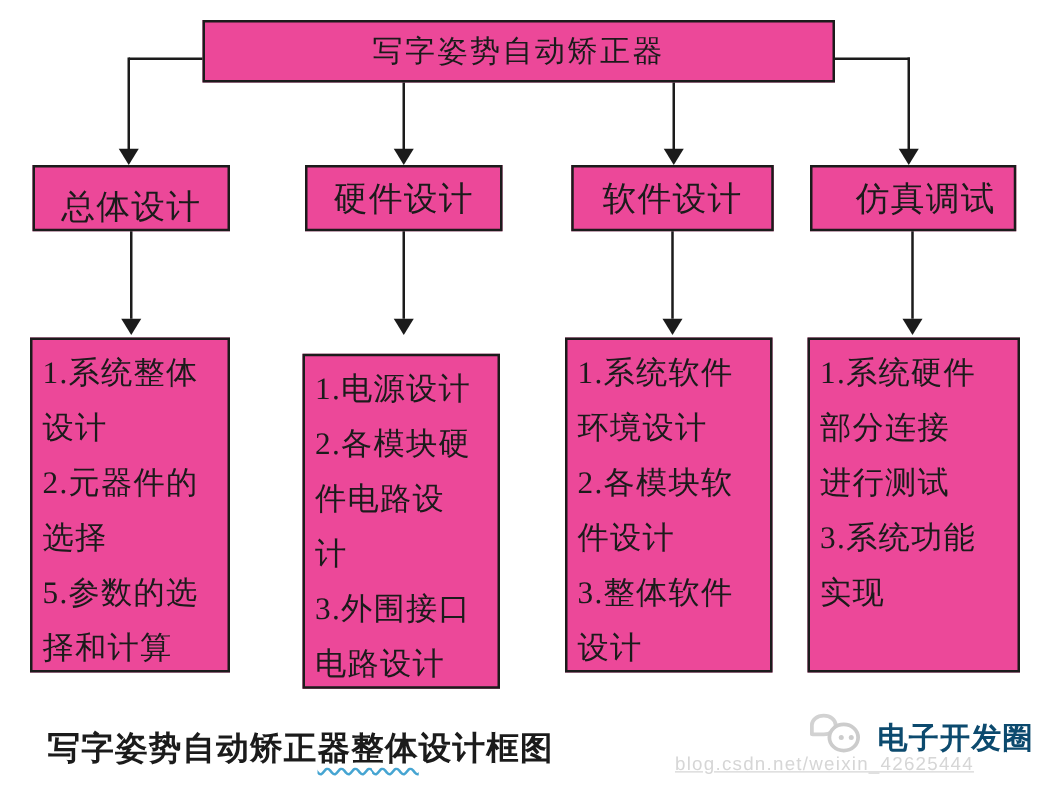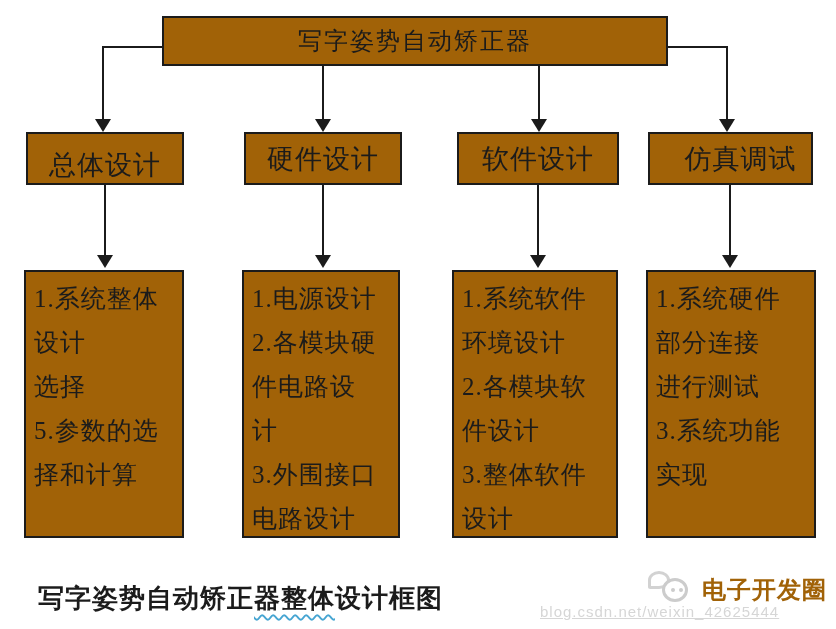--- a/index.html
+++ b/index.html
@@ -9,41 +9,41 @@
     width: 836px;
     height: 629px;
     background: #ffffff;
     font-family: "Liberation Serif", serif;
     color: #1b1b1b;
     overflow: hidden;
   }
   .box {
     position: absolute;
     border: 2px solid #1b1b1b;
-    background: #a16207;
+    background: #ec4899;
     display: flex;
     align-items: center;
     justify-content: center;
   }
   .root-box   { left: 162px; top: 16px;  width: 506px; height: 50px; font-size: 24px; letter-spacing: 2px; }
   .l2-box     { top: 132px; height: 53px; font-size: 27px; letter-spacing: 1px; }
   .l2-box-1   { left: 26px;  width: 158px; align-items: flex-end; }
   .l2-box-2   { left: 244px; width: 158px; }
   .l2-box-3   { left: 457px; width: 162px; }
   .l2-box-4   { left: 648px; width: 165px; padding-left: 20px; }
   .l3-box {
     top: 270px; height: 268px;
     display: block;
     font-size: 25px;
     line-height: 44px;
     padding: 5px 2px 0 8px;
     letter-spacing: 1px;
   }
   .l3-box-1 { left: 24px;  width: 160px; }
-  .l3-box-2 { left: 242px; width: 158px; }
+  .l3-box-2 { left: 242px; width: 158px; margin-top: 13px; }
   .l3-box-3 { left: 452px; width: 166px; }
   .l3-box-4 { left: 646px; width: 170px; }
 
   .line { position: absolute; background: #1b1b1b; }
   .arrowhead {
     position: absolute;
     width: 0; height: 0;
     border-left: 8px solid transparent;
     border-right: 8px solid transparent;
     border-top: 13px solid #1b1b1b;
@@ -71,21 +71,21 @@
     text-decoration-color: #d9544a;
     text-decoration-thickness: 2px;
     text-underline-offset: 5px;
   }
 
   .wm-brand {
     position: absolute;
     left: 702px; top: 574px;
     font-size: 24px;
     font-weight: bold;
-    color: #a16207;
+    color: #0c4a6e;
     text-shadow: 1px 1px 0 #ffffff;
     letter-spacing: 1px;
     white-space: nowrap;
   }
   .wm-logo { position: absolute; left: 646px; top: 571px; width: 56px; height: 34px; }
   .wm-bubble-small {
     position: absolute; left: 2px; top: 0;
     width: 22px; height: 18px;
     border: 3px solid #d2d2d2;
     border-radius: 50% 50% 50% 10%;
@@ -161,20 +161,21 @@
 
   <div class="line" style="left:537px; top:185px; width:2px; height:70px;"></div>
   <div class="arrowhead" style="left:530px; top:255px;"></div>
 
   <div class="line" style="left:729px; top:185px; width:2px; height:70px;"></div>
   <div class="arrowhead" style="left:722px; top:255px;"></div>
 
   <div class="box l3-box l3-box-1">
     <div>1.系统整体</div>
     <div>设计</div>
+    <div>2.元器件的</div>
     <div>选择</div>
     <div>5.参数的选</div>
     <div>择和计算</div>
   </div>
 
   <div class="box l3-box l3-box-2">
     <div>1.电源设计</div>
     <div>2.各模块硬</div>
     <div>件电路设</div>
     <div>计</div>

